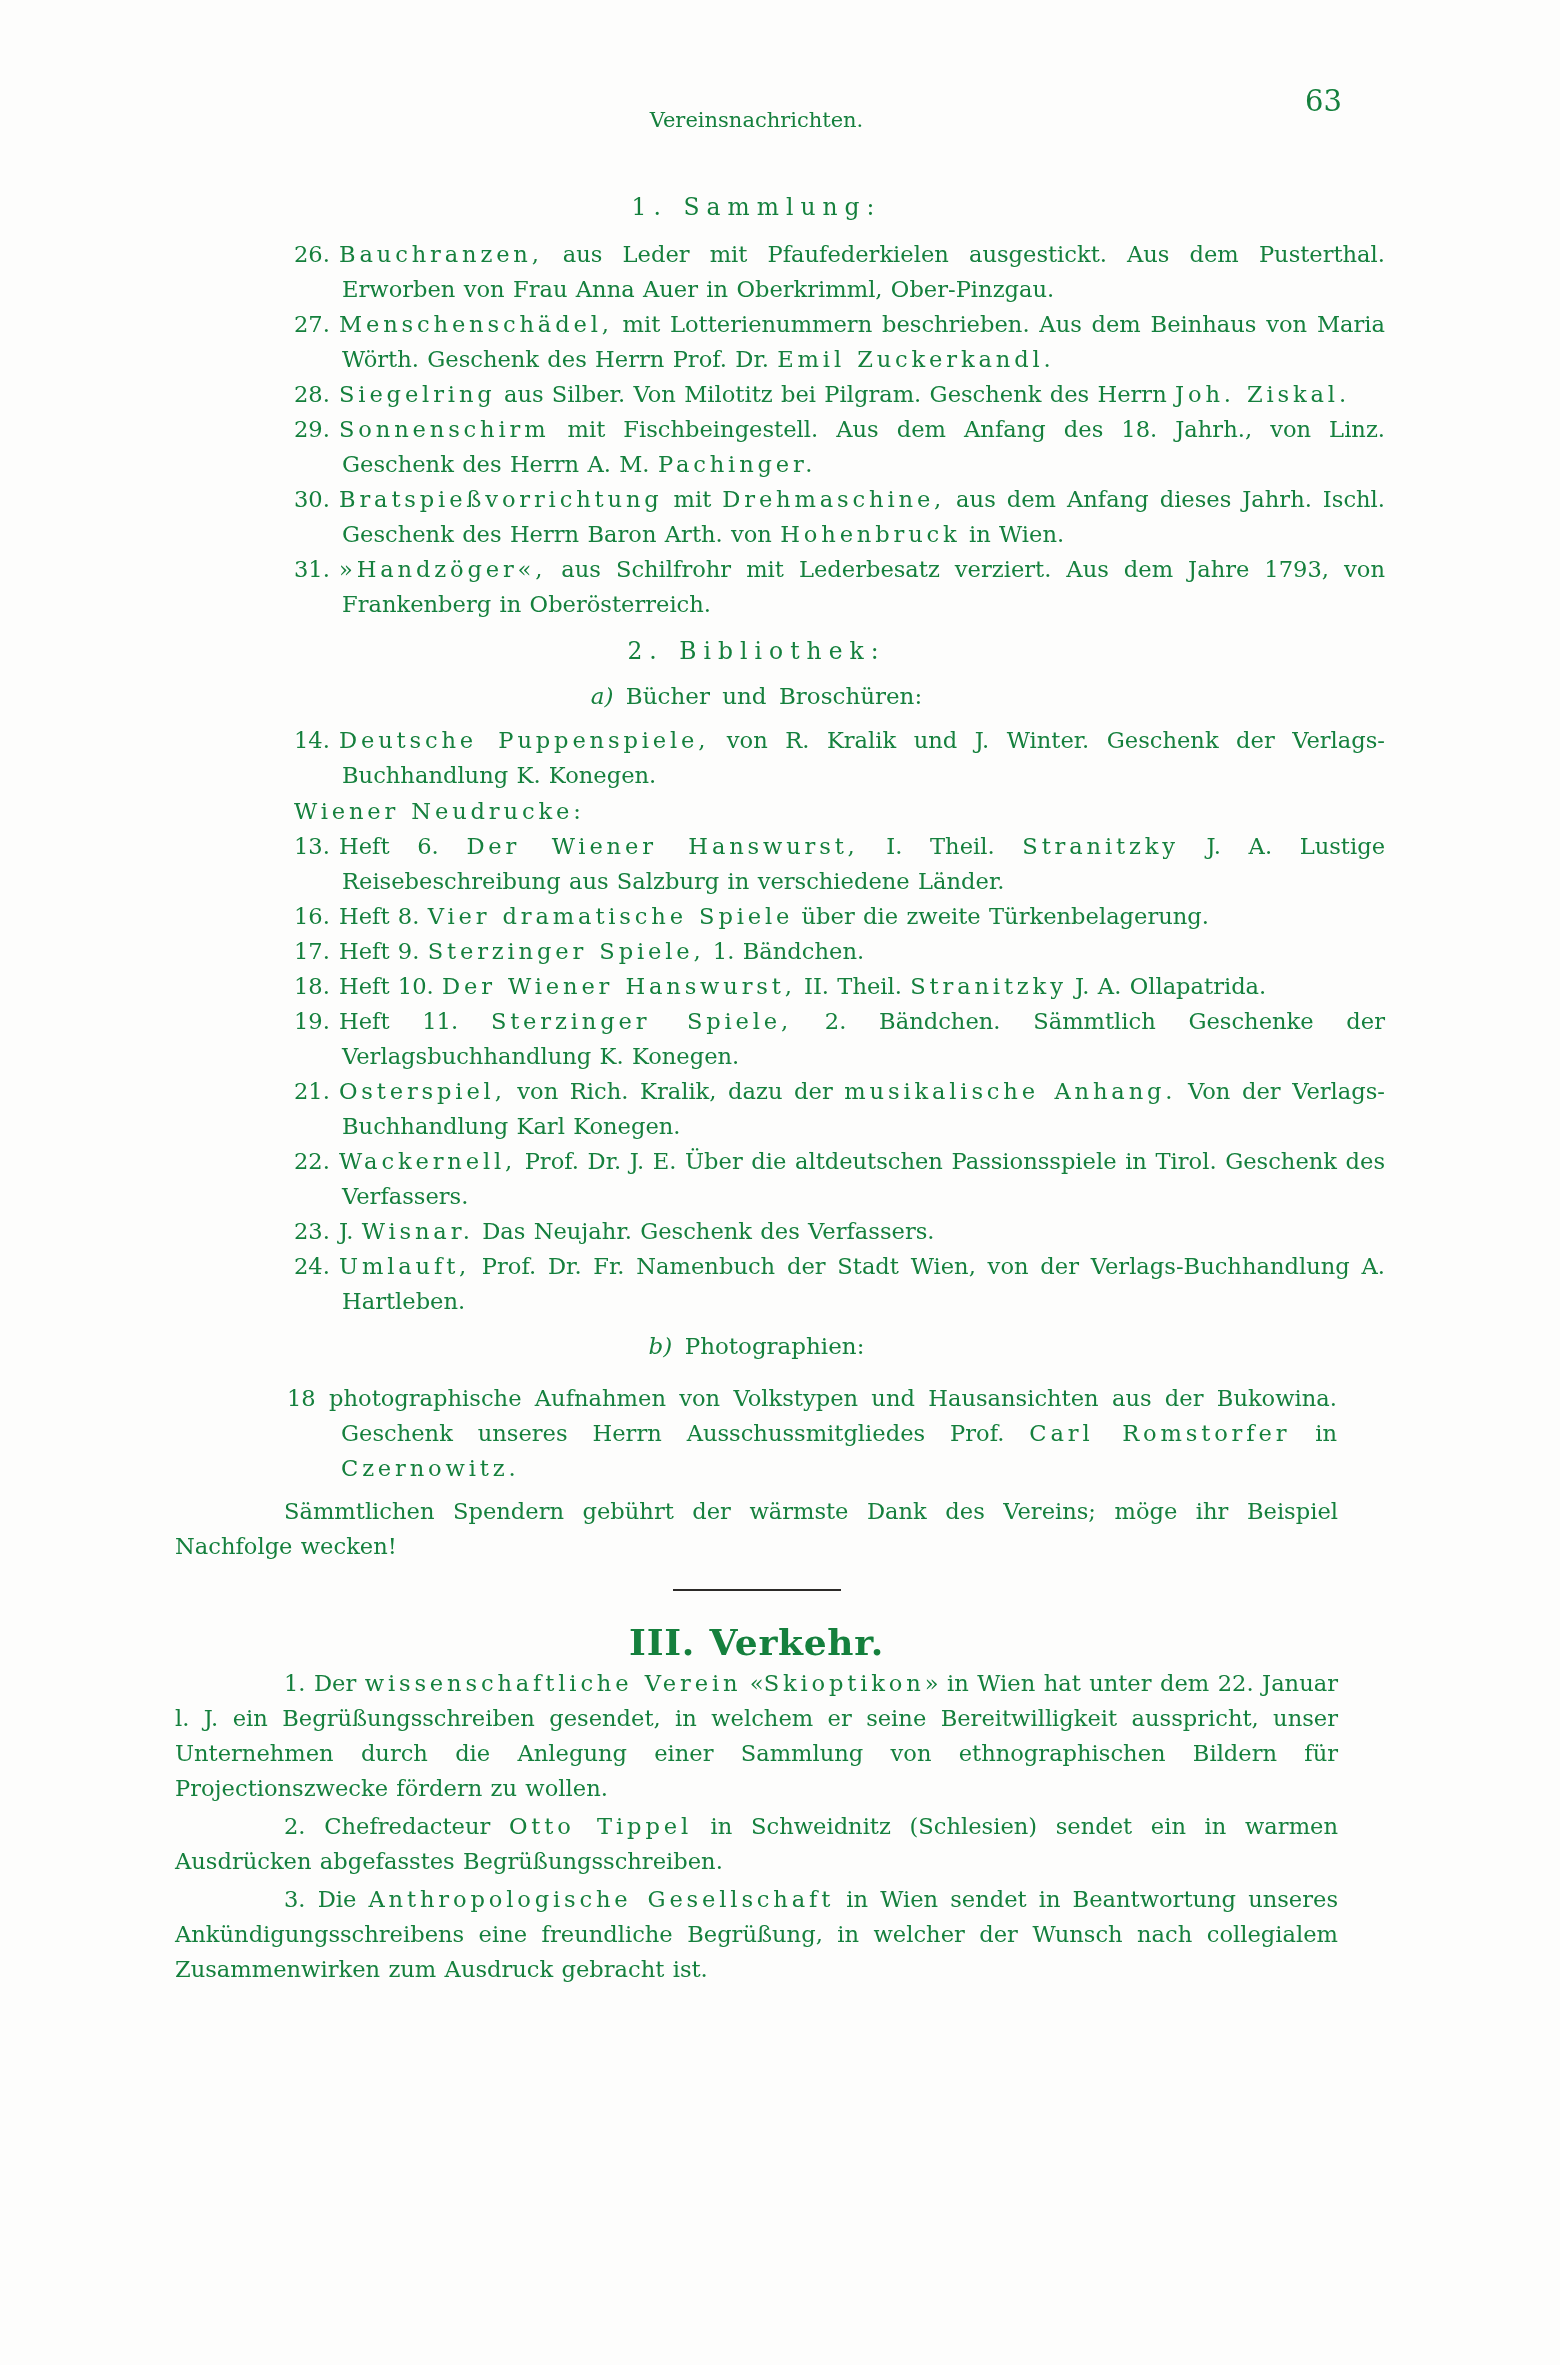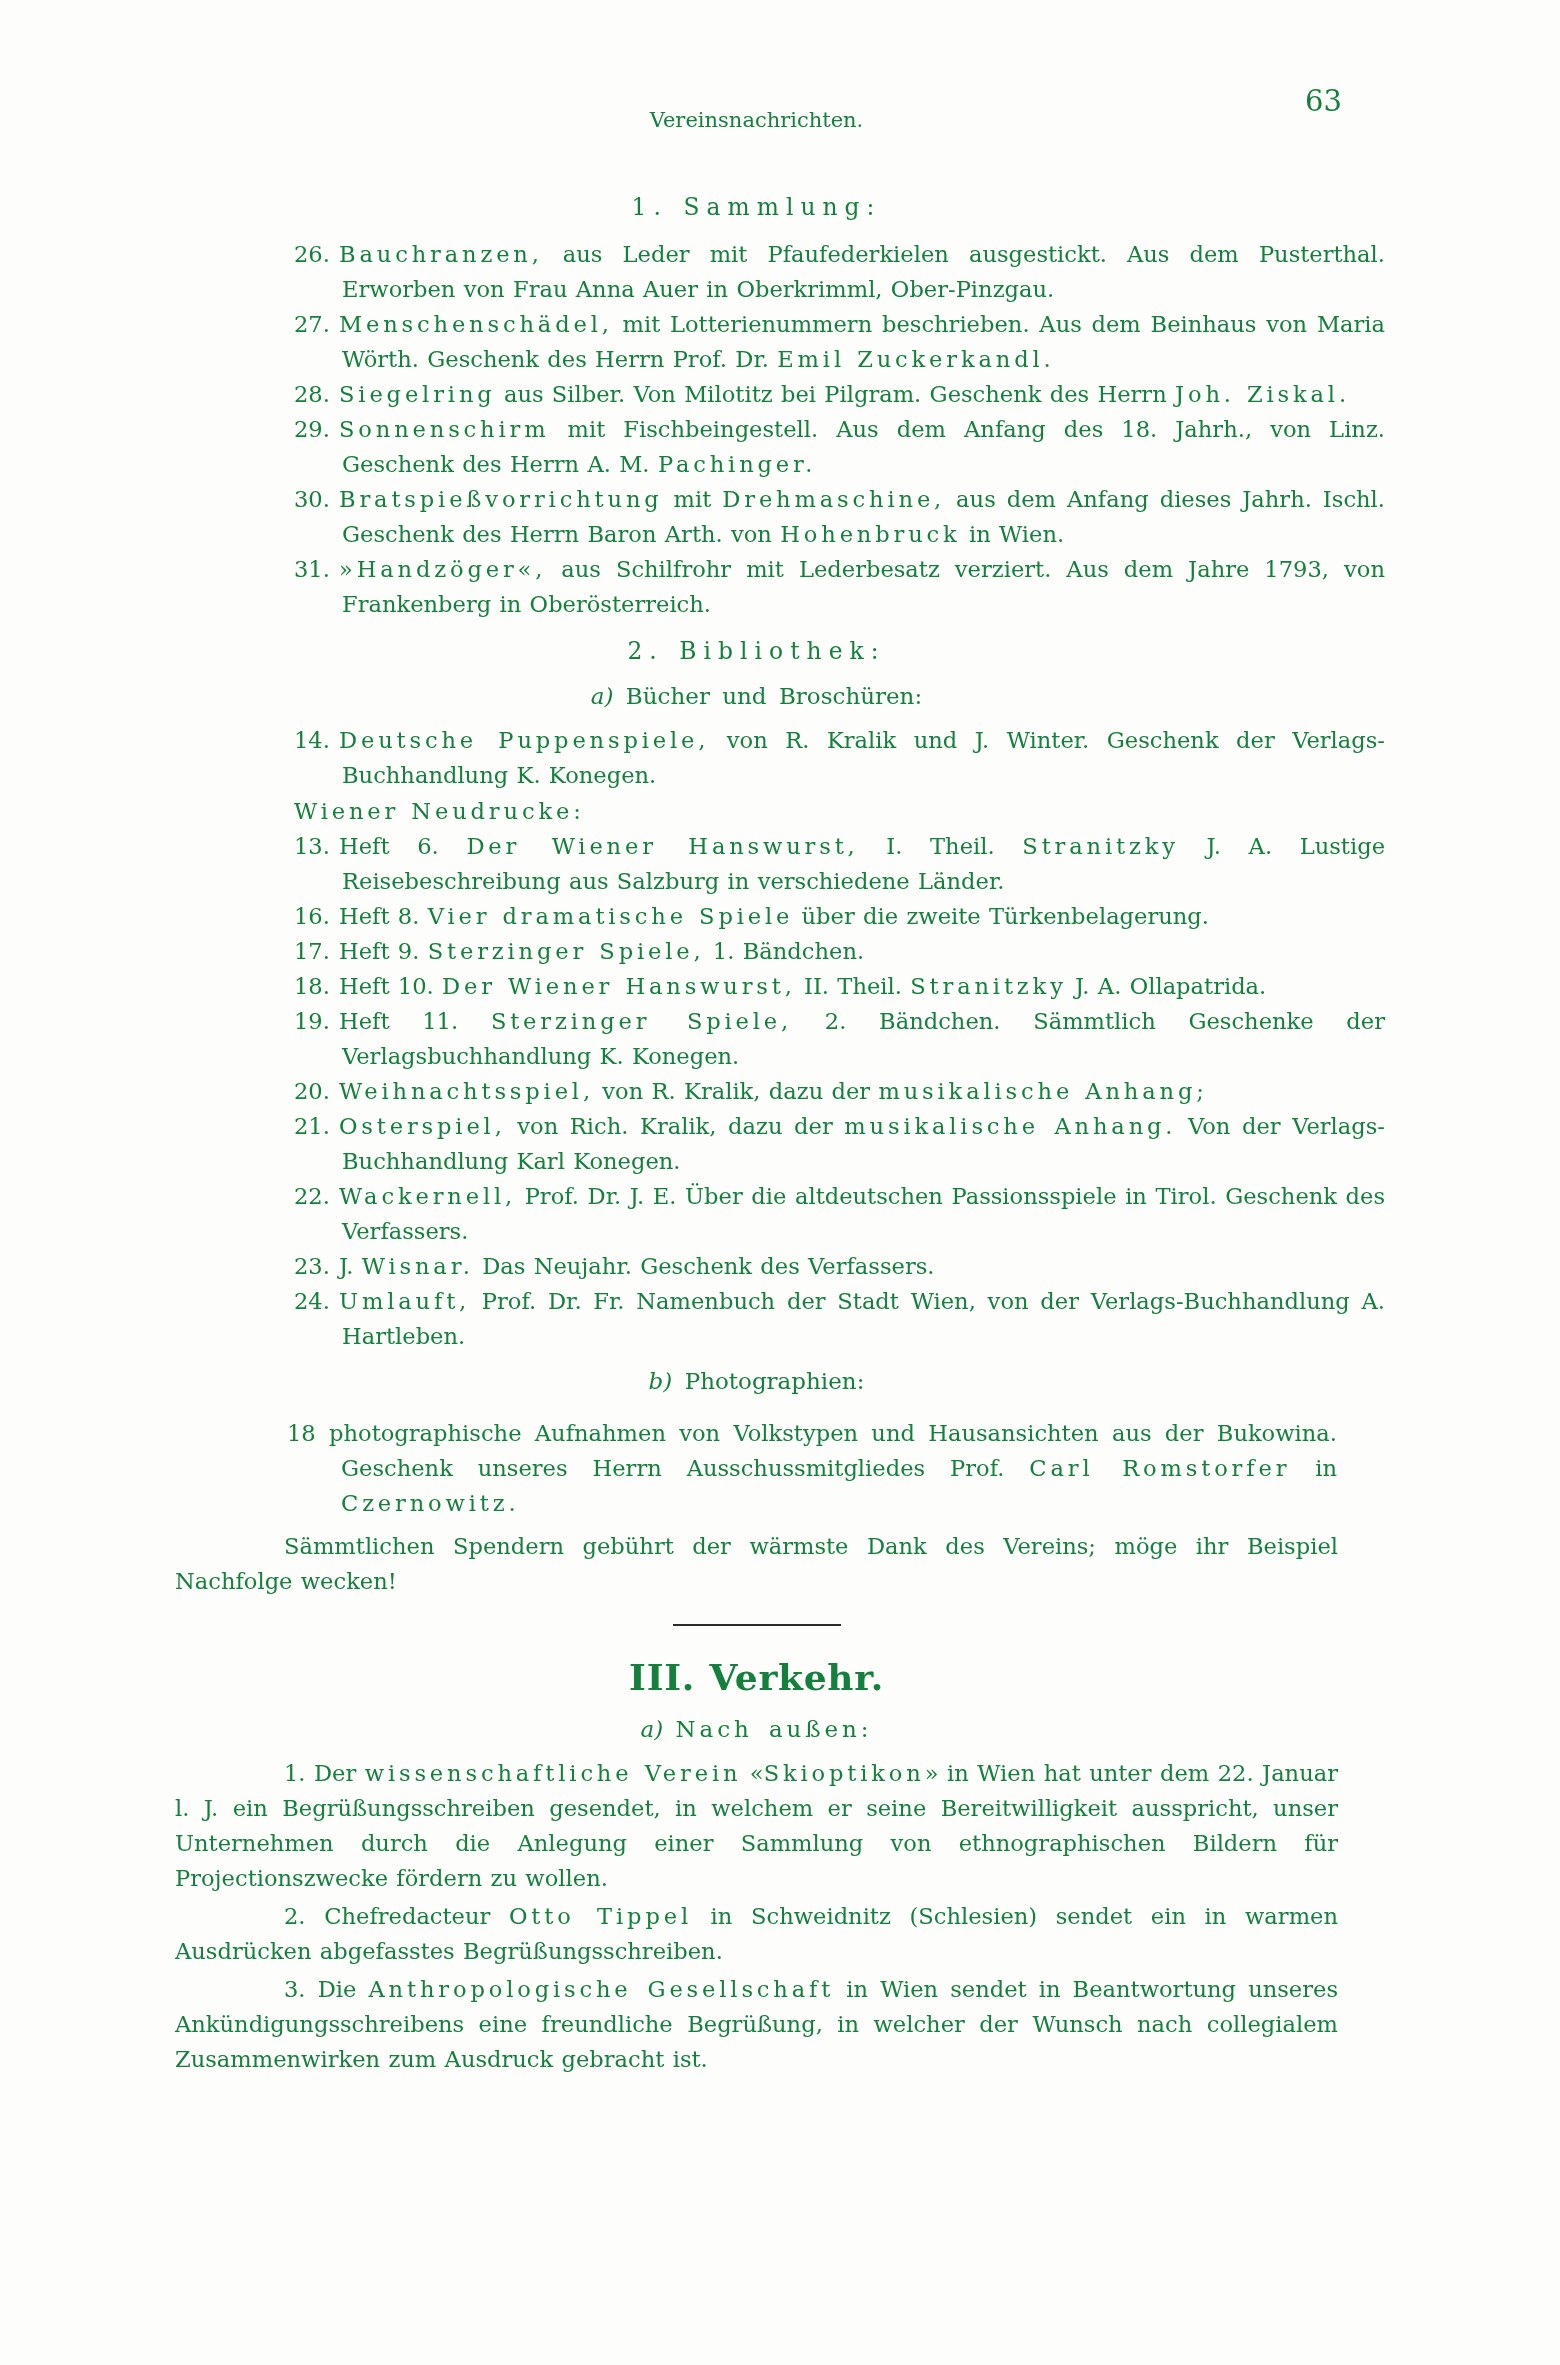--- a/index.html
+++ b/index.html
@@ -131,38 +131,36 @@
       </div>
 
     <div class="side-label"><span class="sp">Wiener Neudrucke:</span></div>
 
     <div class="list">
         <div class="item"><span class="num">13.</span><span>Heft 6. </span><span class="sp">Der Wiener Hanswurst,</span><span> I. Theil. </span><span class="sp">Stranitzky</span><span> J. A. Lustige Reisebeschreibung aus Salzburg in verschiedene Länder.</span></div>
         <div class="item"><span class="num">16.</span><span>Heft 8. </span><span class="sp">Vier dramatische Spiele</span><span> über die zweite Türkenbelagerung.</span></div>
         <div class="item"><span class="num">17.</span><span>Heft 9. </span><span class="sp">Sterzinger Spiele,</span><span> 1. Bändchen.</span></div>
         <div class="item"><span class="num">18.</span><span>Heft 10. </span><span class="sp">Der Wiener Hanswurst,</span><span> II. Theil. </span><span class="sp">Stranitzky</span><span> J. A. Ollapatrida.</span></div>
         <div class="item"><span class="num">19.</span><span>Heft 11. </span><span class="sp">Sterzinger Spiele,</span><span> 2. Bändchen. Sämmtlich Geschenke der Verlagsbuchhandlung K. Konegen.</span></div>
-        <div class="item"><span class="num">20.</span><span class="sp">Weihnachtsspiel,</span><span> von R. Kralik, dazu der </span><span class="sp">musikalische Anhang;</span></div>
         <div class="item"><span class="num">21.</span><span class="sp">Osterspiel,</span><span> von Rich. Kralik, dazu der </span><span class="sp">musikalische Anhang.</span><span> Von der Verlags-Buchhandlung Karl Konegen.</span></div>
         <div class="item"><span class="num">22.</span><span class="sp">Wackernell,</span><span> Prof. Dr. J. E. Über die altdeutschen Passionsspiele in Tirol. Geschenk des Verfassers.</span></div>
         <div class="item"><span class="num">23.</span><span>J. </span><span class="sp">Wisnar.</span><span> Das Neujahr. Geschenk des Verfassers.</span></div>
         <div class="item"><span class="num">24.</span><span class="sp">Umlauft,</span><span> Prof. Dr. Fr. Namenbuch der Stadt Wien, von der Verlags-Buchhandlung A. Hartleben.</span></div>
       </div>
 
     <h3 class="sub"><span class="it">b)</span><span> Photographien:</span></h3>
 
     <p class="photo-para"><span>18 photographische Aufnahmen von Volkstypen und Hausansichten aus der Bukowina. Geschenk unseres Herrn Ausschussmitgliedes Prof. </span><span class="sp">Carl Romstorfer</span><span> in </span><span class="sp">Czernowitz.</span></p>
 
     <p class="closing"><span>Sämmtlichen Spendern gebührt der wärmste Dank des Vereins; möge ihr Beispiel Nachfolge wecken!</span></p>
 
     <hr class="rule">
 
     <h1 class="sec verkehr">III. Verkehr.</h1>
 
-    <h3 class="sub"><span class="it">a)</span><span> </span><span class="sp">Nach außen:</span></h3>
 
     <div>
         <p class="vpara"><span>1. Der </span><span class="sp">wissenschaftliche Verein</span><span> «</span><span class="sp">Skioptikon</span><span>» in Wien hat unter dem 22. Januar l. J. ein Begrüßungsschreiben gesendet, in welchem er seine Bereitwilligkeit ausspricht, unser Unternehmen durch die Anlegung einer Sammlung von ethnographischen Bildern für Projectionszwecke fördern zu wollen.</span></p>
         <p class="vpara"><span>2. Chefredacteur </span><span class="sp">Otto Tippel</span><span> in Schweidnitz (Schlesien) sendet ein in warmen Ausdrücken abgefasstes Begrüßungsschreiben.</span></p>
         <p class="vpara"><span>3. Die </span><span class="sp">Anthropologische Gesellschaft</span><span> in Wien sendet in Beantwortung unseres Ankündigungsschreibens eine freundliche Begrüßung, in welcher der Wunsch nach collegialem Zusammenwirken zum Ausdruck gebracht ist.</span></p>
       </div>
 
   </div>
 </div>
 

